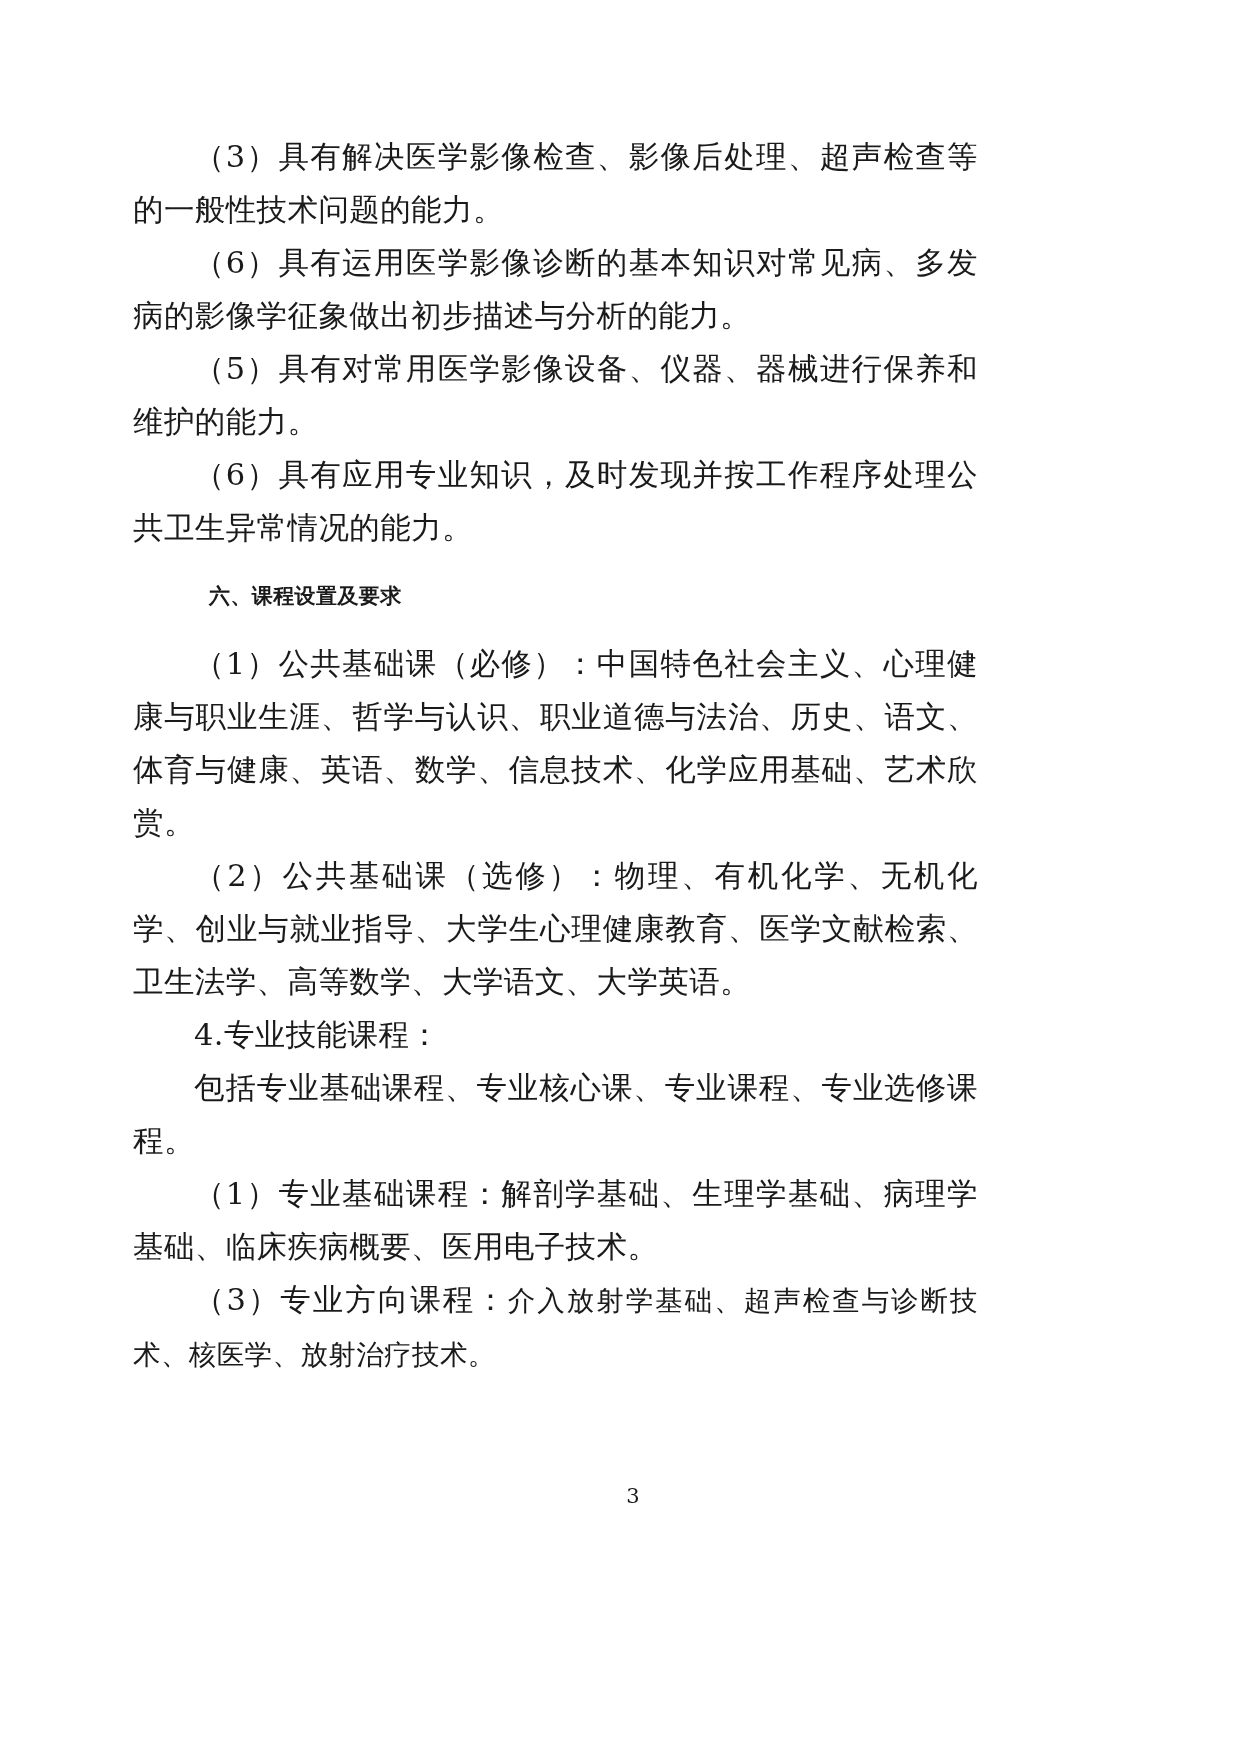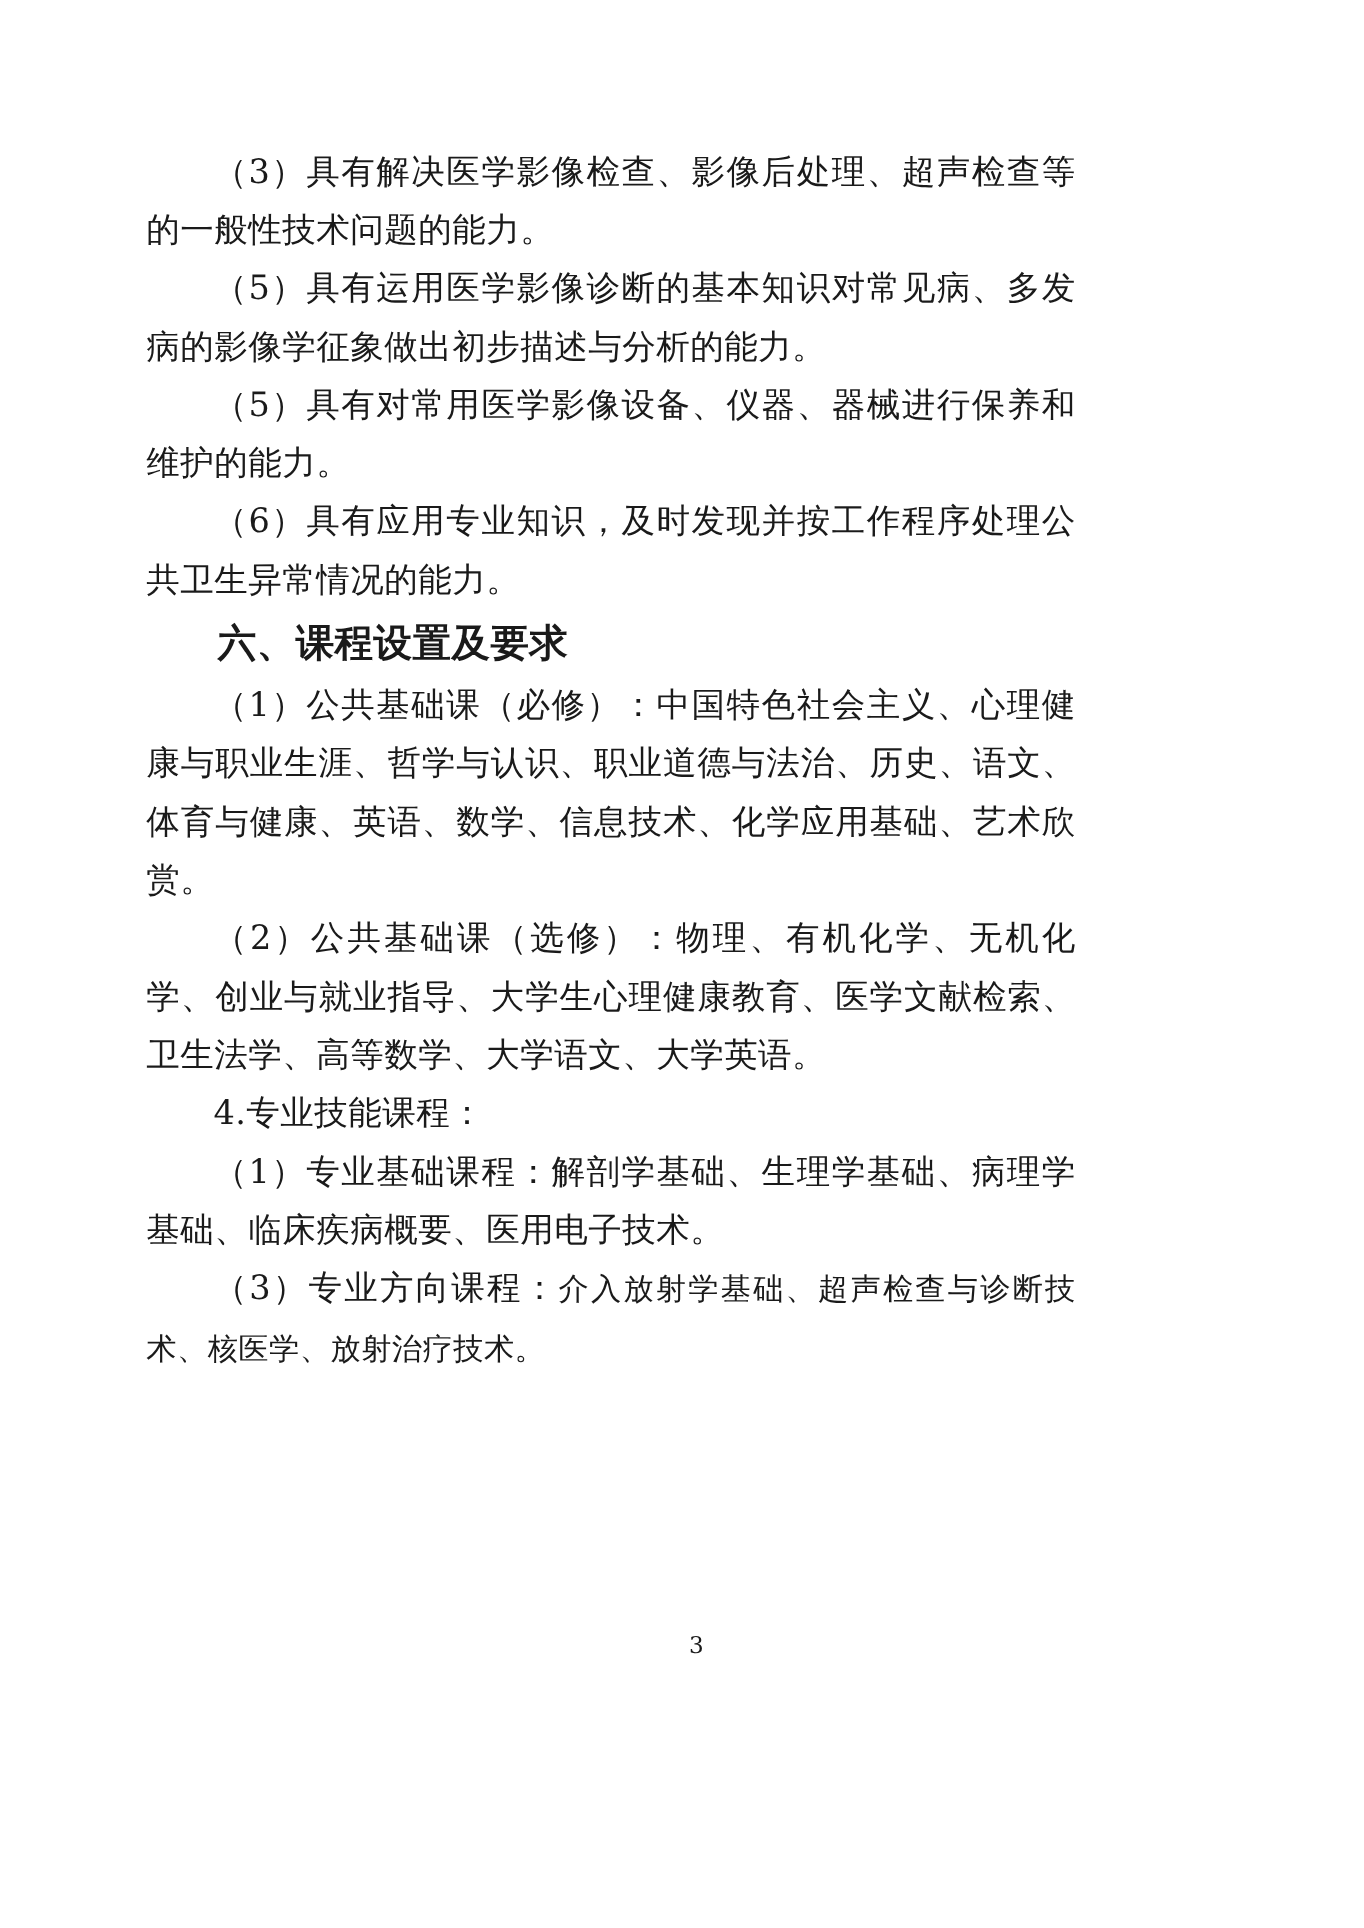--- a/index.html
+++ b/index.html
@@ -32,23 +32,23 @@
     text-align: justify;
     text-justify: inter-ideograph;
     word-break: break-all;
   }
   .indent {
     text-indent: 61px;
   }
   .heading {
     font-weight: bold;
     text-indent: 61px;
-    font-size: 35px;
+    font-size: 21px;
     line-height: 53px;
-    margin: 4px;
+    margin: 15px;
   }
   .subheading {
     font-weight: bold;
     text-indent: 61px;
     font-size: 30.5px;
     line-height: 53px;
     margin: 0;
   }
   .small-run {
     font-size: 27.5px;
@@ -65,36 +65,37 @@
   }
 </style>
 </head>
 <body>
 
 <div class="page">
   <div class="content">
 
     <p class="indent">（3）具有解决医学影像检查、影像后处理、超声检查等的一般性技术问题的能力。</p>
 
-    <p class="indent">（5）具有运用医学影像诊断的基本知识对常见病、多发病的影像学征象做出初步描述与分析的能力。</p>
+    <p class="indent">（6）具有运用医学影像诊断的基本知识对常见病、多发病的影像学征象做出初步描述与分析的能力。</p>
 
     <p class="indent">（5）具有对常用医学影像设备、仪器、器械进行保养和维护的能力。</p>
 
     <p class="indent">（6）具有应用专业知识，及时发现并按工作程序处理公共卫生异常情况的能力。</p>
 
     <p class="heading">六、课程设置及要求</p>
 
 
 
     <p class="indent">（1）公共基础课（必修）：中国特色社会主义、心理健康与职业生涯、哲学与认识、职业道德与法治、历史、语文、体育与健康、英语、数学、信息技术、化学应用基础、艺术欣赏。</p>
 
     <p class="indent">（2）公共基础课（选修）：物理、有机化学、无机化学、创业与就业指导、大学生心理健康教育、医学文献检索、卫生法学、高等数学、大学语文、大学英语。</p>
 
     <p class="indent">4.专业技能课程：</p>
 
+    <p class="indent">包括专业基础课程、专业核心课、专业课程、专业选修课程。</p>
 
     <p class="indent">（1）专业基础课程：解剖学基础、生理学基础、病理学基础、临床疾病概要、医用电子技术。</p>
 
 
     <p class="indent"><span>（3）专业方向课程：</span><span class="small-run">介入放射学基础、超声检查与诊断技术、核医学、放射治疗技术。</span></p>
 
   </div>
 
   <div class="pagenum">3</div>
 </div>

